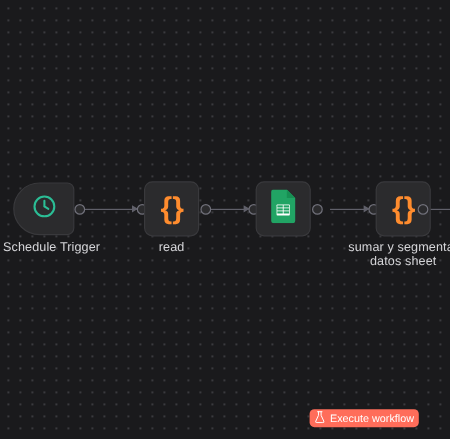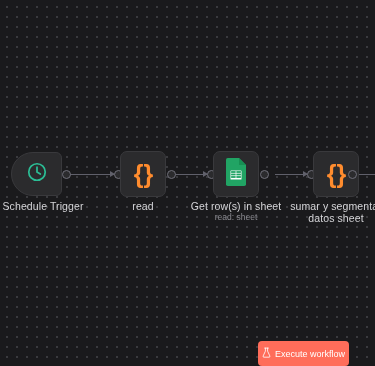--- a/index.html
+++ b/index.html
@@ -82,21 +82,21 @@
     letter-spacing: -1px;
     font-family: "Liberation Sans", sans-serif;
   }
 
   
   .exec-btn {
     position: absolute;
     left: 258px;
     top: 341px;
     width: 91px;
-    height: 25px;
+    height: 15px;
     background: #ff6d5a;
     border: none;
     border-radius: 4px;
     color: #ffffff;
     font-size: 9px;
     font-family: "Liberation Sans", sans-serif;
     display: flex;
     align-items: center;
     justify-content: center;
     gap: 4px;
@@ -151,22 +151,20 @@
           <rect x="24.7" y="26.2" width="9.1" height="3.6"></rect>
           <rect x="14.2" y="31.2" width="9.1" height="3.6"></rect>
           <rect x="24.7" y="31.2" width="9.1" height="3.6"></rect>
           <rect x="14.2" y="36.2" width="9.1" height="3.6"></rect>
           <rect x="24.7" y="36.2" width="9.1" height="3.6"></rect>
         </g>
       </svg>
     </span>
   </div>
   <div class="port" style="left:260px; top:169.5px;"></div>
-  <div class="node-label" style="left:171px; top:200px; width:130px;">Get row(s) in sheet</div>
-  <div class="node-sublabel" style="left:171px; top:212px; width:130px;">read: sheet</div>
 
   <div class="port" style="left:307px; top:169.5px;"></div>
   <div class="node square" style="left:313px; top:151px; width:46px; height:46px;">
     <span class="brace">{ }</span>
   </div>
   <div class="port" style="left:348px; top:169.5px;"></div>
   <div class="node-label" style="left:271px; top:200px; width:130px;">sumar y segmentar
 datos sheet</div>
 
   <button class="exec-btn">

